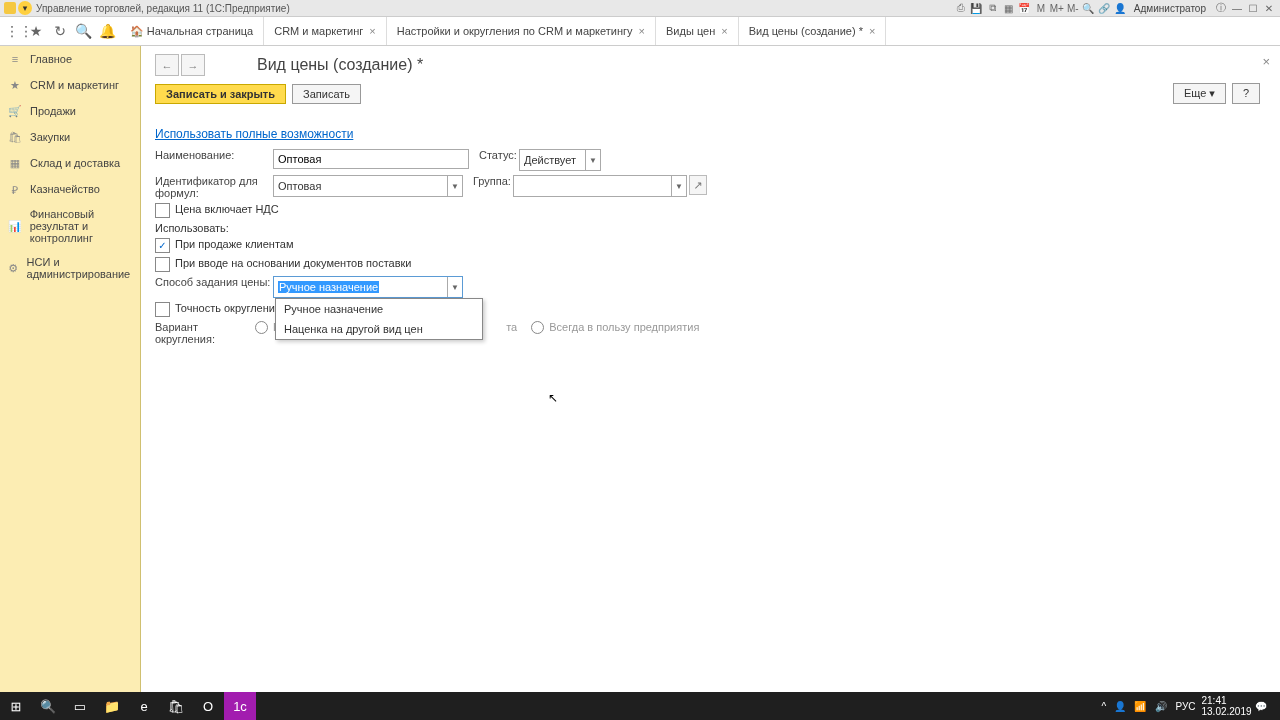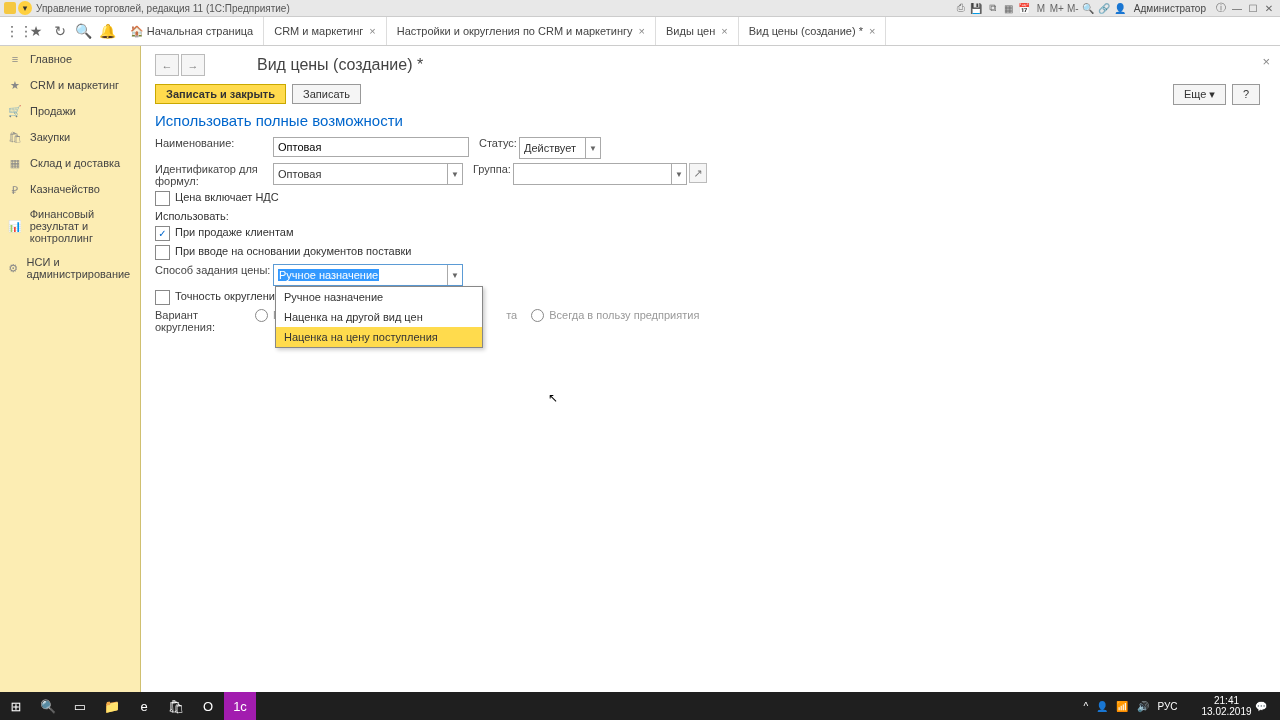--- a/index.html
+++ b/index.html
@@ -17,43 +17,43 @@
 .tab .close{margin-left:6px;color:#888;font-size:11px}
 .body{display:flex;height:calc(720px - 16px - 28px - 28px)}
 .sidebar{width:140px;background:#fcedb3;border-right:1px solid #d0c070}
 .sbitem{display:flex;align-items:center;padding:6px 8px;font-size:11px;color:#444}
 .sbitem .ic{width:14px;height:14px;margin-right:8px;display:flex;align-items:center;justify-content:center;font-size:11px;color:#888}
 .main{flex:1;background:#fff;position:relative;padding:8px 14px}
 .mhead{display:flex;align-items:center;margin-bottom:8px}
 .navbtn{width:22px;height:20px;border:1px solid #bbb;background:#f5f5f5;display:flex;align-items:center;justify-content:center;font-size:11px;color:#777;margin-right:2px}
 .mtitle{font-size:16px;color:#444;margin-left:50px}
 .mclose{position:absolute;right:10px;top:8px;font-size:13px;color:#888}
-.actions{display:flex;align-items:center;margin-bottom:4px}
+.actions{display:flex;align-items:flex-end;margin-bottom:19px}
 .btn{border:1px solid #999;padding:3px 10px;font-size:11px;background:#f5f5f5;margin-right:6px}
 .btn.primary{background:#ffdb4d;border-color:#c9a800;font-weight:bold}
 .right-actions{position:absolute;right:14px;display:flex}
 .btn.small{padding:3px 10px}
-.link{color:#0066cc;font-size:15px;margin:4px 0;display:inline-block}
+.link{color:#0066cc;text-decoration:underline;font-size:12px;margin:4px 0;display:inline-block}
 .frow{display:flex;align-items:flex-start;margin:4px 0;font-size:11px}
 .flabel{width:118px;color:#444}
 .finput{border:1px solid #aaa;height:18px;padding:0 4px;font-size:11px;background:#fff}
 .fselect{border:1px solid #aaa;height:20px;display:flex;align-items:center;background:#fff;position:relative}
 .fselect .val{flex:1;padding:0 4px;font-size:11px}
 .fselect .arr{width:14px;border-left:1px solid #aaa;display:flex;align-items:center;justify-content:center;font-size:8px;color:#666;height:100%}
 .chk{width:13px;height:13px;border:1px solid #888;background:#fff;margin-right:5px;display:inline-flex;align-items:center;justify-content:center;font-size:10px;color:#0066cc}
 .radio{width:11px;height:11px;border:1px solid #888;border-radius:50%;background:#fff;margin-right:5px;display:inline-block}
 .dd{position:absolute;border:1px solid #888;background:#fff;box-shadow:2px 2px 4px rgba(0,0,0,0.2);z-index:100}
 .dd .opt{padding:4px 8px;font-size:11px;color:#333}
 .dd .opt.hl{background:#ffdb4d}
 .sel-hl{background:#3399ff;color:#fff;padding:0 1px}
 .taskbar{position:fixed;bottom:0;left:0;right:0;height:28px;background:#1f1f1f;display:flex;align-items:center}
 .taskbar .ti{width:32px;height:28px;display:flex;align-items:center;justify-content:center;color:#fff;font-size:13px}
 .taskbar .tray{margin-left:auto;display:flex;align-items:center;color:#fff;font-size:10px;padding-right:8px}
 .taskbar .tray span{margin:0 4px}
-.taskbar .clock{text-align:center;line-height:11px;margin-left:20px}
+.taskbar .clock{text-align:left;line-height:11px;margin-left:2px}
 .cursor{position:absolute;left:407px;top:345px;font-size:12px;color:#000;pointer-events:none}
 </style>
 </head>
 <body>
 
 <div class="titlebar">
   <div class="ico"></div>
   <div class="nav">▾</div>
   <div class="title">Управление торговлей, редакция 11  (1С:Предприятие)</div>
   <div class="tbtn">⎙</div>
@@ -197,21 +197,20 @@
 
     <div class="frow" style="position:relative">
       <div class="flabel">Способ задания цены:</div>
       <div class="fselect" style="width:188px;border-color:#5b9bd5">
         <div class="val"><span class="sel-hl">Ручное назначение</span></div>
         <div class="arr">▼</div>
       </div>
       <div class="dd" style="left:120px;top:22px;width:206px">
         <div class="opt">Ручное назначение</div>
         <div class="opt">Наценка на другой вид цен</div>
-        <div class="opt hl">Наценка на цену поступления</div>
       </div>
     </div>
 
     <div class="frow">
       <span class="chk"></span>
       <span>Точность округления:</span>
     </div>
 
     <div class="frow" style="color:#999">
       <div class="flabel" style="width:100px">Вариант округления:</div>

